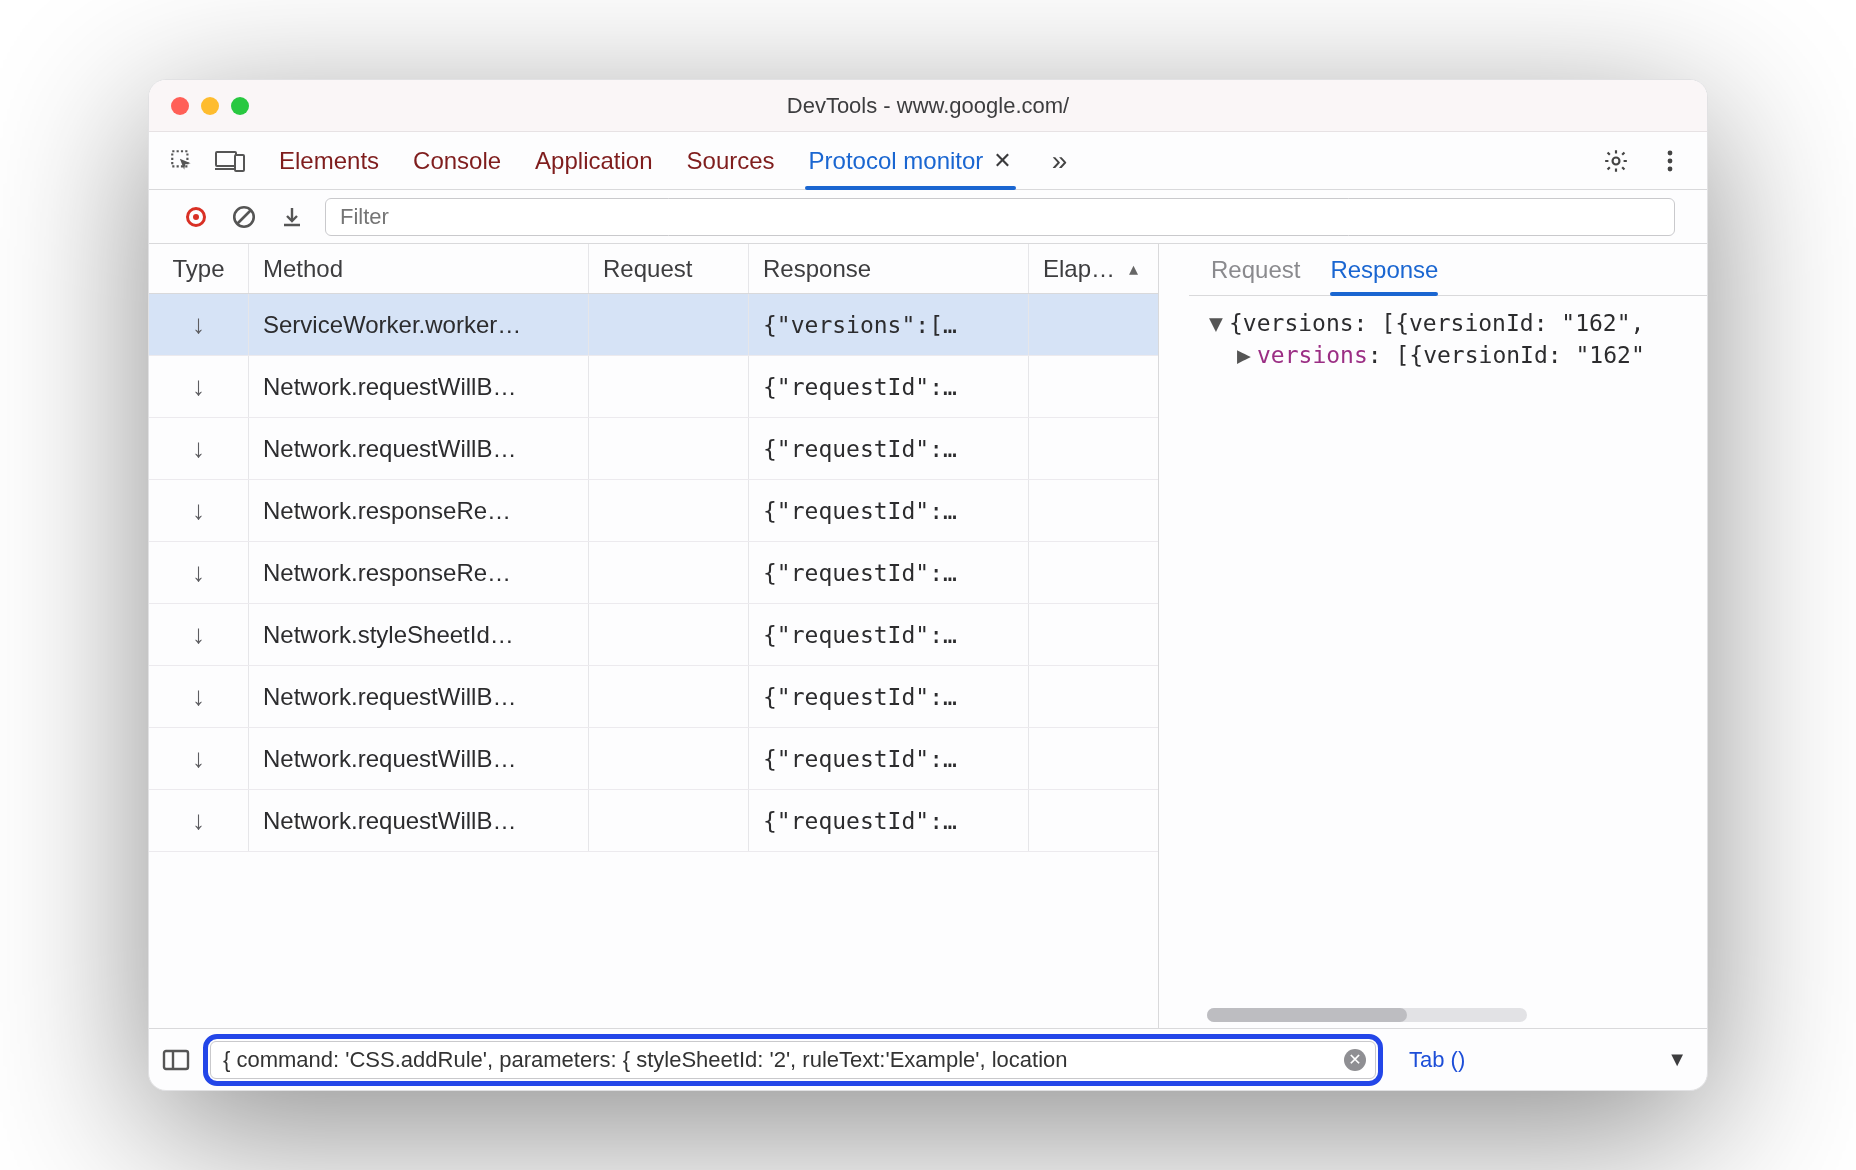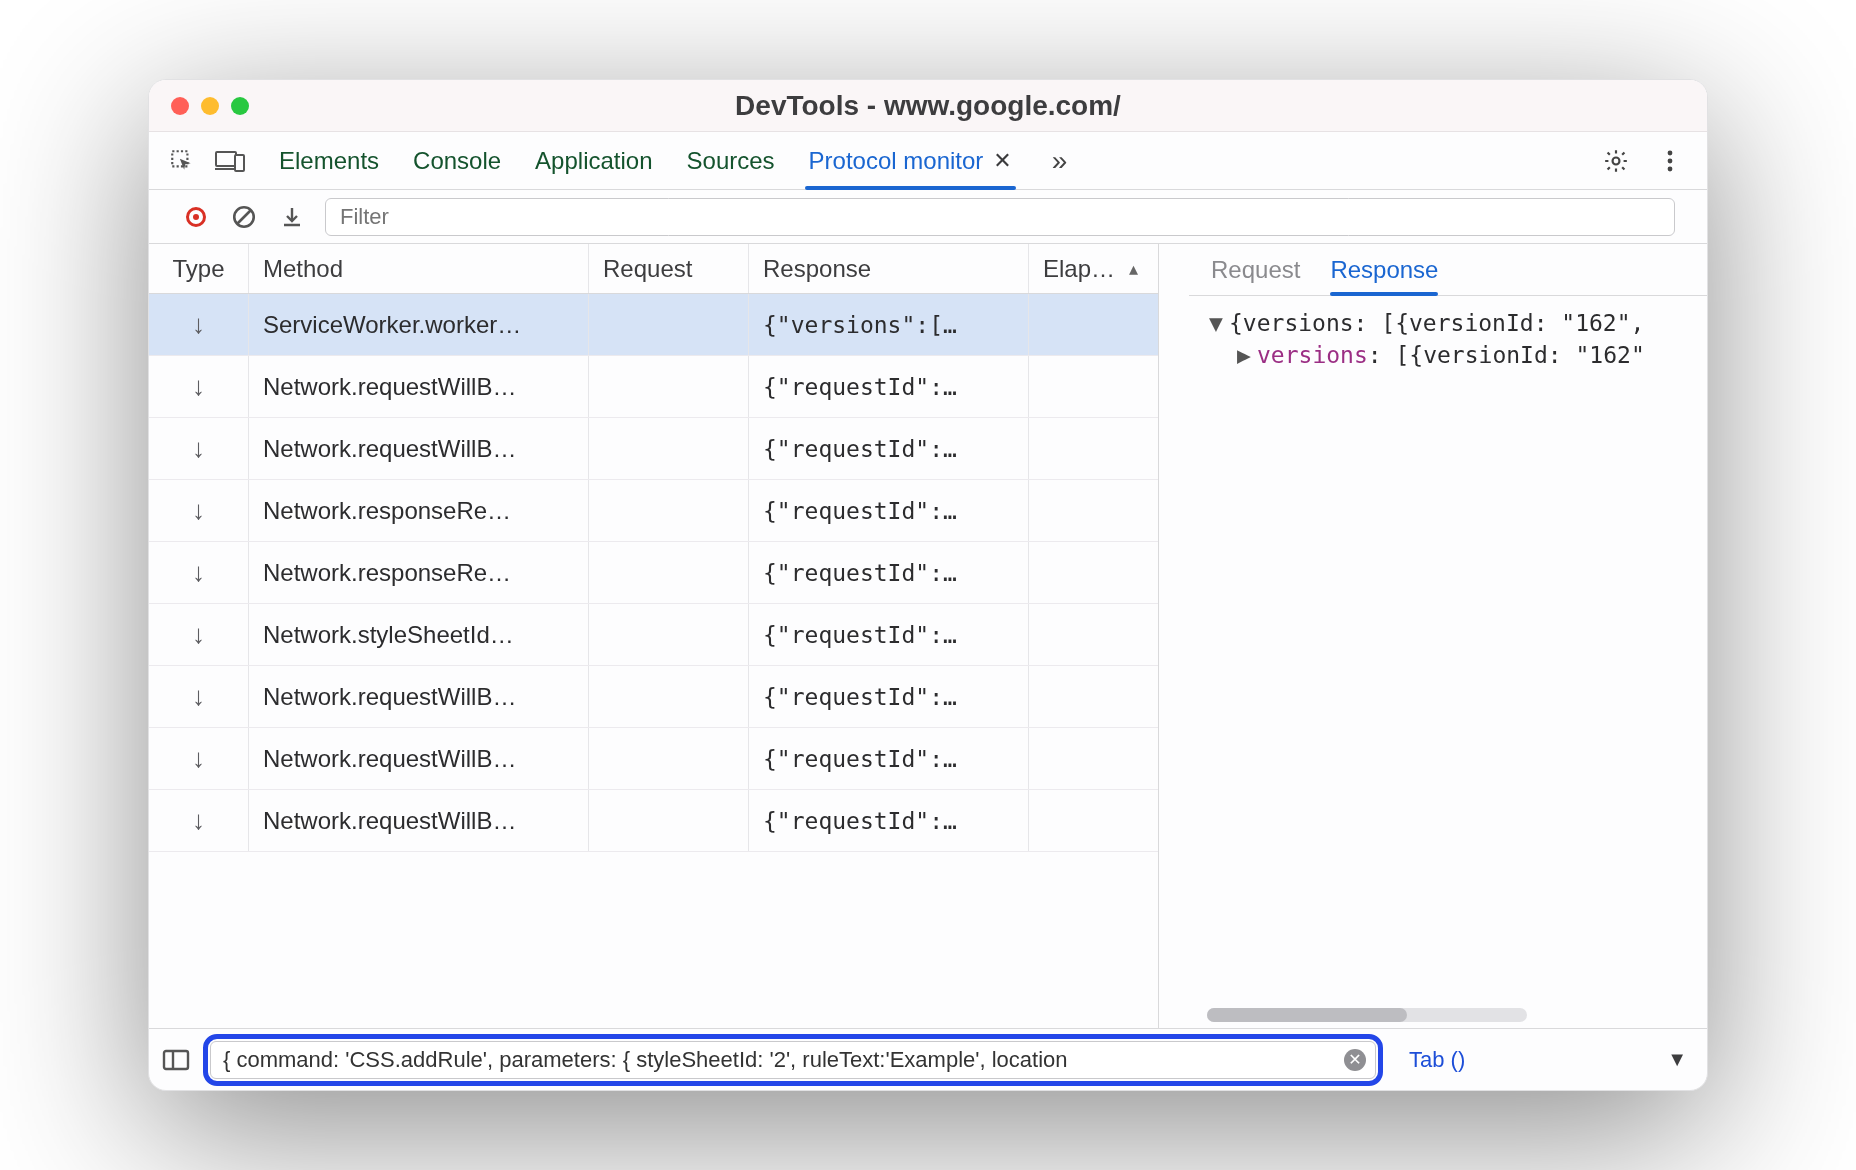--- a/index.html
+++ b/index.html
@@ -42,22 +42,22 @@
   .traffic .dot {
     width: 18px; height: 18px; border-radius: 50%;
   }
   .dot.red { background:#ff5f57; }
   .dot.yellow { background:#febc2e; }
   .dot.green { background:#28c840; }
   .titlebar .title {
     position: absolute;
     left: 0; right: 0;
     text-align: center;
-    font-size: 28px;
-    font-weight: 700;
+    font-size: 22px;
+    font-weight: 400;
     color: #3d3d3f;
     pointer-events: none;
   }
   
   .tabstrip {
     height: 58px;
     display: flex;
     align-items: center;
     border-bottom: 1px solid #d9d9db;
     padding: 0 12px;
@@ -74,21 +74,21 @@
     display: flex;
     gap: 34px;
     margin-left: 22px;
     align-items: center;
     height: 100%;
   }
   .tab {
     height: 100%;
     display: flex;
     align-items: center;
-    color: #14532d;
+    color: #7f1d1d;
     position: relative;
     cursor: default;
   }
   .tab.active {
     color: #1a66d1;
   }
   .tab.active::after {
     content:"";
     position:absolute;
     bottom:-1px; left:-4px; right:-4px;

